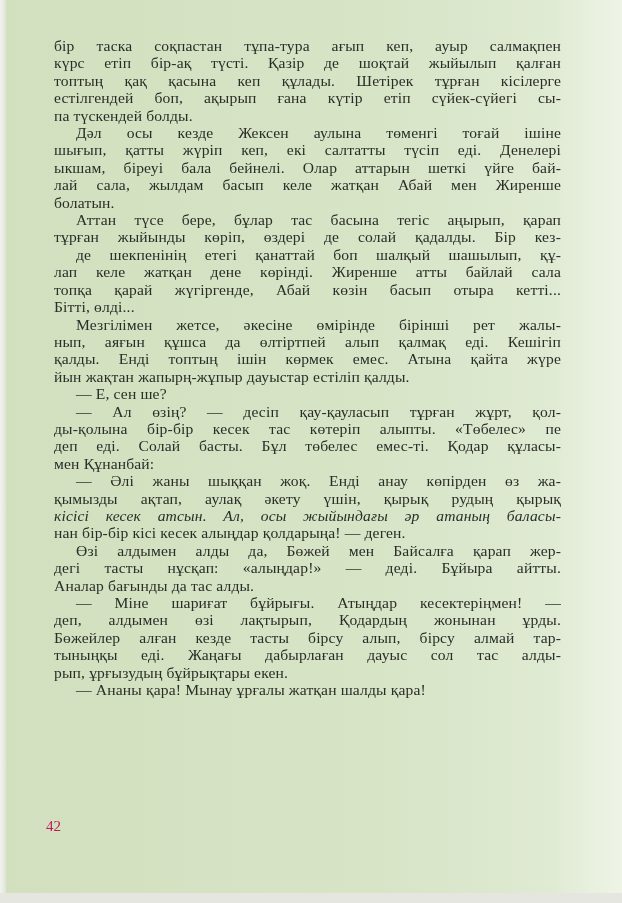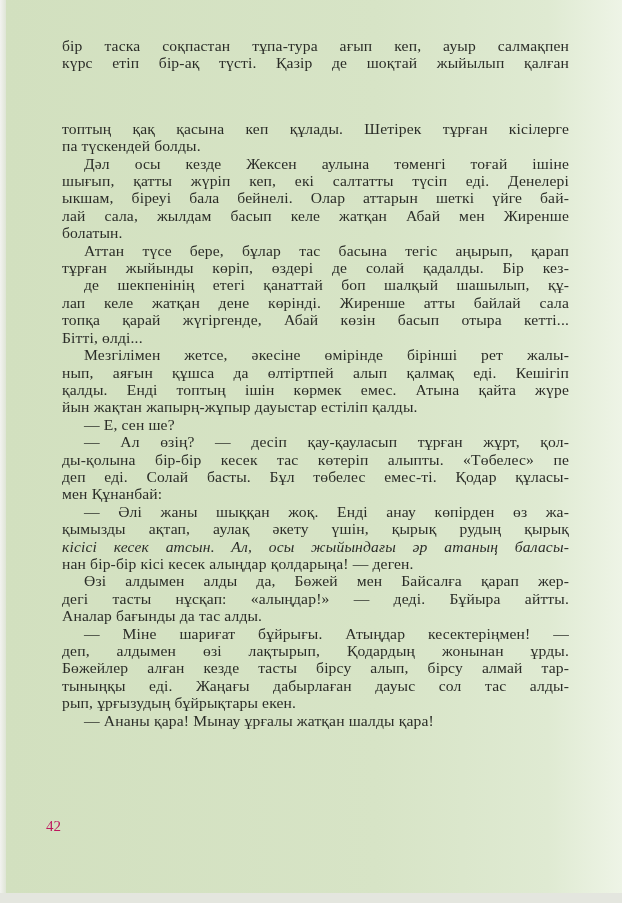--- a/index.html
+++ b/index.html
@@ -13,21 +13,21 @@
   }
   .left-edge {
     position:absolute; left:0; top:0; width:6px; height:903px;
     background:linear-gradient(90deg,#f2f3ef,#dfe5d6);
   }
   .bottom-edge {
     position:absolute; left:0; top:893px; width:622px; height:10px;
     background:#e4e6df;
   }
   .text {
-    position:absolute; left:62px; top:37px; width:507px;
+    position:absolute; left:54px; top:37px; width:507px;
     font-family:"Liberation Serif", serif;
     font-size:15.6px; line-height:17.4px; color:#2b2d28;
     text-align:justify;
     letter-spacing:0.15px;
   }
   .line { display:block; text-align:justify; text-align-last:justify; white-space:nowrap; }
   .line.last { text-align-last:left; }
   .line.ind { padding-left:22px; }
   .pagenum {
     position:absolute; left:46px; top:818px;
@@ -38,21 +38,22 @@
 <body>
 
 <div class="left-edge"></div>
 <div class="page"></div>
 <div class="bottom-edge"></div>
 
 <div class="text" id="text">
     <div>
       <span class="line" style="white-space: normal;">бір таска соқпастан тұпа-тура ағып кеп, ауыр салмақпен</span>
       <span class="line" style="white-space: normal;">күрс етіп бір-ақ түсті. Қазір де шоқтай жыйылып қалған</span>
-      <span class="line" style="white-space: normal; margin-top: 48px;">топтың қақ қасына кеп құлады. Шетірек тұрған кісілерге</span>
+      <span class="line" style="white-space: normal;">топтың қақ қасына кеп құлады. Шетірек тұрған кісілерге</span>
+      <span class="line" style="white-space: normal;">естілгендей боп, ақырып ғана күтір етіп сүйек-сүйегі сы-</span>
       <span class="line last" style="white-space: normal;">па түскендей болды.</span>
     </div>
     <div>
       <span class="line ind" style="white-space: normal;">Дәл осы кезде Жексен аулына төменгі тоғай ішіне</span>
       <span class="line" style="white-space: normal;">шығып, қатты жүріп кеп, екі салтатты түсіп еді. Денелері</span>
       <span class="line" style="white-space: normal;">ыкшам, біреуі бала бейнелі. Олар аттарын шеткі үйге бай-</span>
       <span class="line" style="white-space: normal;">лай сала, жылдам басып келе жатқан Абай мен Жиренше</span>
       <span class="line last" style="white-space: normal;">болатын.</span>
     </div>
     <div>

